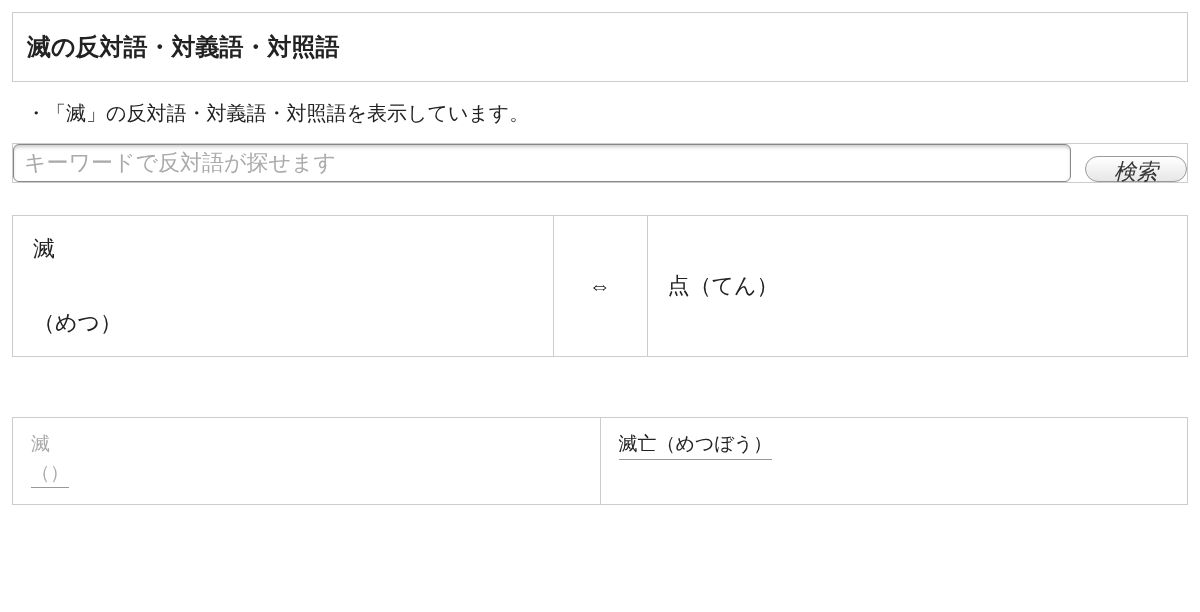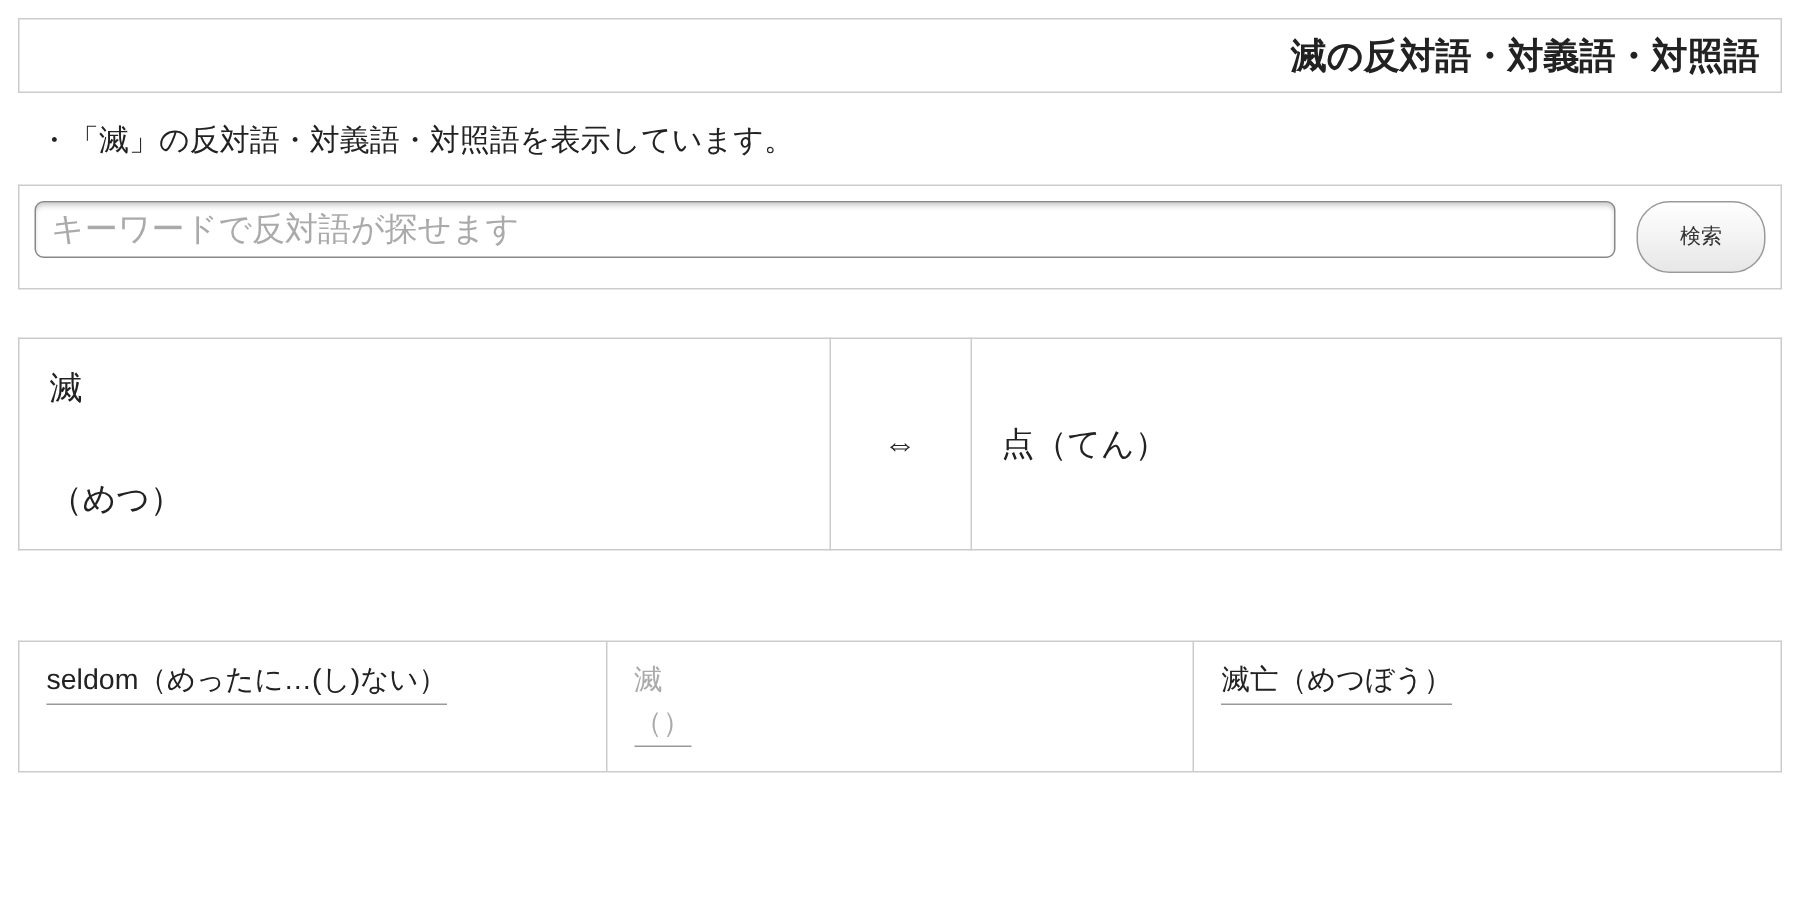--- a/index.html
+++ b/index.html
@@ -6,64 +6,63 @@
   body {
     font-family: "Hiragino Kaku Gothic ProN", "Hiragino Sans", Meiryo, "MS PGothic", sans-serif;
     margin: 0;
     padding: 12px;
     background: #fff;
     color: #222;
     font-size: 20px;
   }
   .page-title-box {
     border: 1px solid #ccc;
-    padding: 8px 14px;
+    padding: 18px 14px;
     margin-bottom: 18px;
-    text-align: right;
   }
   .page-title {
     font-weight: bold;
     font-size: 24px;
     margin: 0;
   }
   .intro {
     margin: 0 0 16px 14px;
     font-size: 20px;
     font-family: Liberation Serif, serif;
   }
   .search-container {
     border: 1px solid #ccc;
-    padding: 10px;
     display: flex;
-    align-items: flex-start;
+    align-items: flex-end;
     gap: 14px;
     margin-bottom: 32px;
   }
   .search-input {
     flex: 1;
     height: 38px;
     padding: 4px 10px;
     font-size: 22px;
     color: #999;
     border: 1px solid #888;
     border-radius: 6px;
     background: linear-gradient(to bottom, #f2f2f2 0%, #ffffff 18%, #ffffff 100%);
     box-shadow: inset 0 2px 3px rgba(0,0,0,0.15);
     outline: none;
   }
   .search-input::placeholder { color: #aaa; }
   .search-button {
-    height: 48px;
+    height: 26px;
     padding: 0 28px;
-    font-size: 14px;
+    font-size: 22px;
     border: 1px solid #9a9a9a;
     border-radius: 22px;
     background: linear-gradient(to bottom, #ffffff, #e7e7e7);
     cursor: pointer;
     color: #333;
+    font-style: italic;
   }
   .pair-table {
     width: 100%;
     border-collapse: collapse;
     margin-bottom: 60px;
   }
   .pair-table td {
     border: 1px solid #ccc;
     padding: 18px 20px;
     font-size: 22px;
@@ -130,23 +129,20 @@
     <td class="pair-right">
       <span>点（てん）</span>
     </td>
   </tr>
 </tbody>
   </table>
 
 <div class="related-box">
   <div class="related-row">
     <div class="related-cell">
-      <span class="related-link">seldom（めったに…(し)ない）</span>
-    </div>
-    <div class="related-cell">
       <span class="related-link related-muted">
         <span>滅</span>
         <span class="paren">（）</span>
       </span>
     </div>
     <div class="related-cell">
       <span class="related-link">滅亡（めつぼう）</span>
     </div>
   </div>
 </div>

